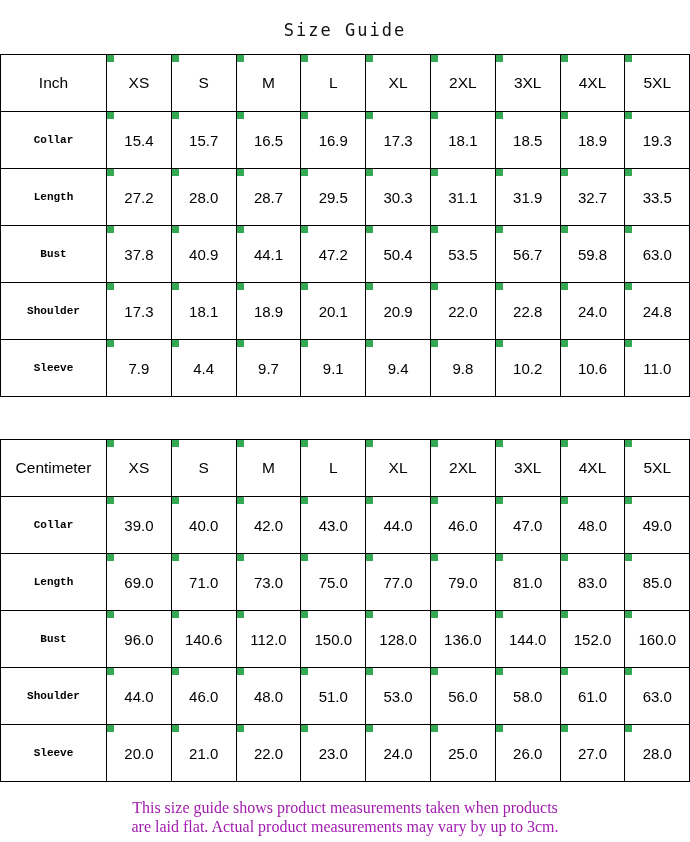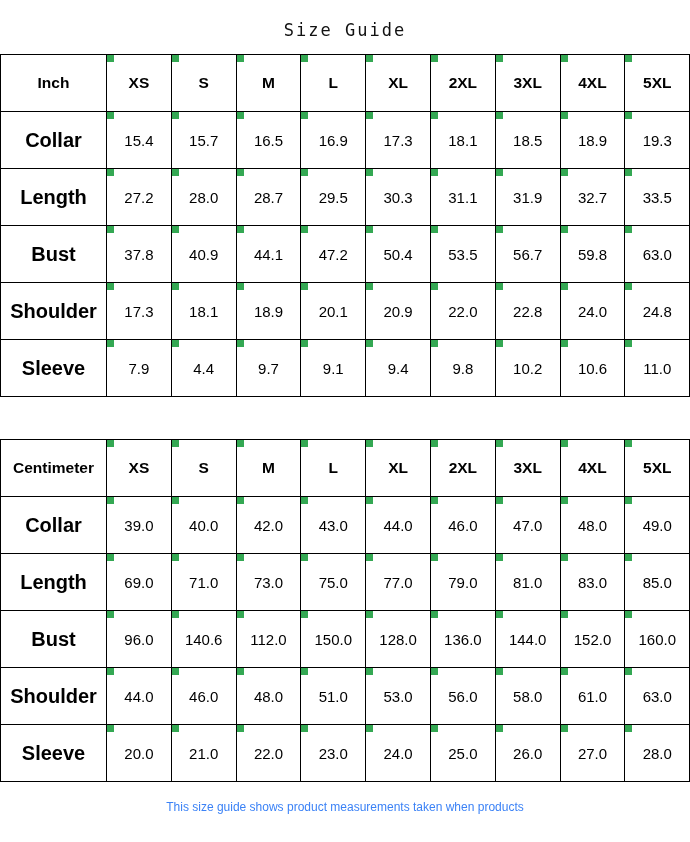--- a/index.html
+++ b/index.html
@@ -38,26 +38,27 @@
     border: 1px solid #000000;
     height: 56px;
     text-align: center;
     vertical-align: middle;
     font-size: 15px;
     font-weight: normal;
     padding: 0;
   }
   table.size-table th.unit-head,
   table.size-table th.size-head {
-    font-weight: bold;
+    font-weight: normal;
     font-size: 15.5px;
   }
   table.size-table td.row-head {
     font-weight: bold;
-    font-size: 20px;
+    font-size: 11px;
+    font-family: Liberation Mono, monospace;
   }
   table.size-table col.first-col { width: 106px; }
   table.size-table col.data-col { width: 64.8px; }
 
   
   .cellwrap {
     position: relative;
     width: 100%;
     height: 100%;
     display: flex;
@@ -69,26 +70,26 @@
     width: 7px;
     height: 7px;
     background: #34a853;
   }
   .corner.tl { left: 0; top: 0; }
   .gap {
     height: 42px;
     background: #ffffff;
   }
   .footnote {
-    font-family: Liberation Sans, sans-serif;
-    font-size: 12px;
+    font-family: Liberation Serif, serif;
+    font-size: 16px;
     line-height: 19px;
     text-align: center;
     padding-top: 16px;
-    color: #3b82f6;
+    color: #a21caf;
   }
   .footnote div { white-space: pre; }
 </style>
 </head>
 <body>
 
 <div class="page">
 
   <div class="title">Size Guide</div>
 
@@ -863,15 +864,16 @@
                 <span>28.0</span>
               </div>
             </td>
         </tr>
       </tbody>
     </table>
   </div>
 
   <div class="footnote">
     <div>This size guide shows product measurements taken when products</div>
+    <div>are laid flat. Actual product measurements may vary by up to 3cm.</div>
   </div>
 
 </div>
 
 </body></html>

